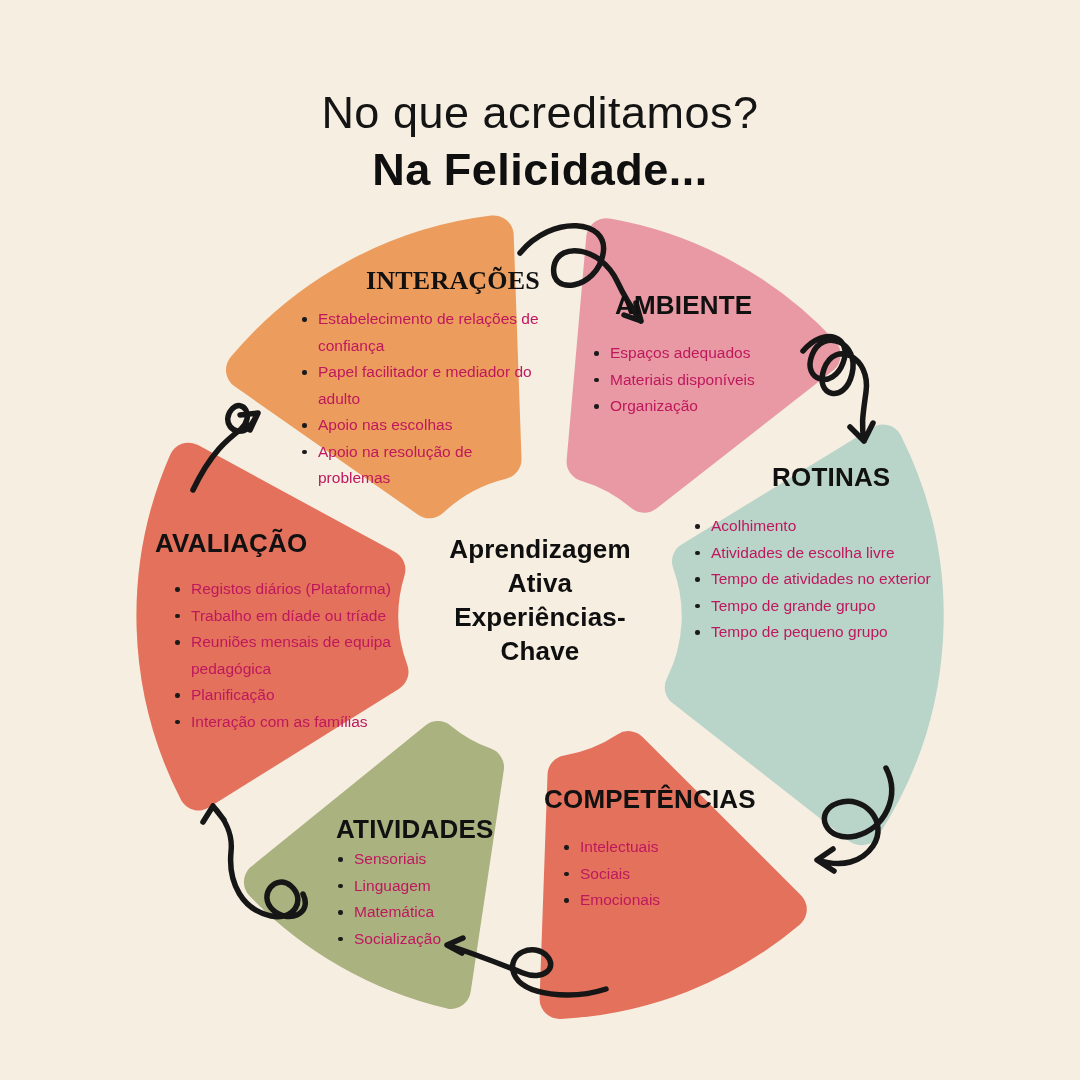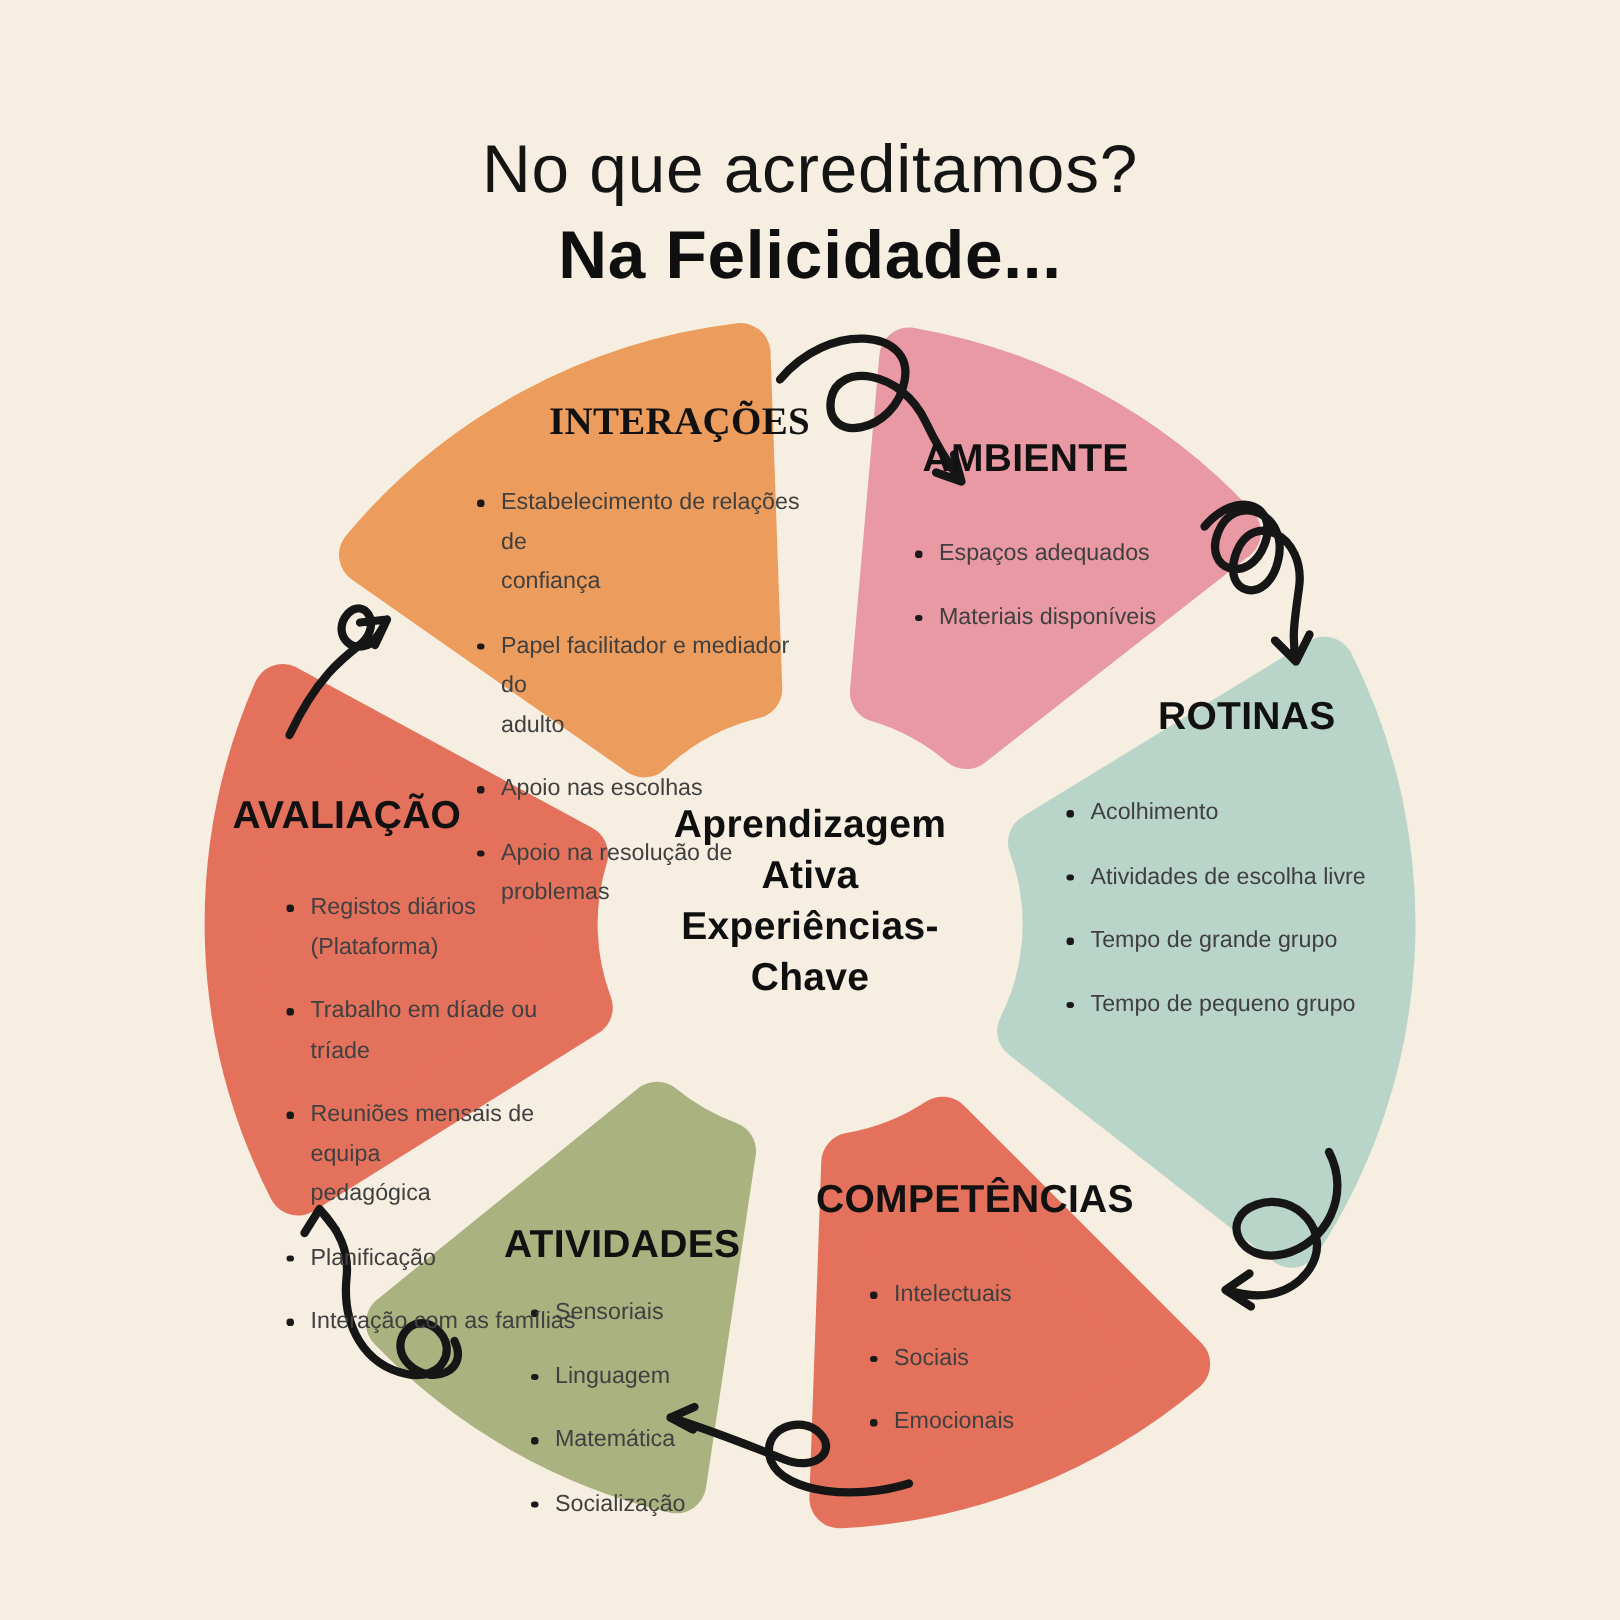--- a/index.html
+++ b/index.html
@@ -24,22 +24,22 @@
 
   
   .slice-title{
     position:absolute;font-weight:700;font-size:26px;letter-spacing:0.2px;color:#111;
     white-space:nowrap;
   }
   ul.bullets{
     position:absolute;margin:0;padding:0;list-style:none;
   }
   ul.bullets li{
-    position:relative;padding-left:18px;margin:16px;
-    font-size:15.5px;line-height:26.5px;color:#404040;
+    position:relative;padding-left:18px;margin:0;
+    font-size:15.5px;line-height:26.5px;color:#be185d;
     white-space:pre-line;
   }
   ul.bullets li::before{
     content:"";position:absolute;left:2px;top:11px;
     width:4.5px;height:4.5px;border-radius:50%;background:#1a1a1a;
   }
 
   
   .t-interacoes{left:318px;top:266px;width:270px;text-align:center;font-family:Liberation Serif, serif;}
   .l-interacoes{left:300px;top:306px;width:252px;}
@@ -103,26 +103,28 @@
 adulto</li>
       <li>Apoio nas escolhas</li>
       <li>Apoio na resolução de
 problemas</li>
     </ul>
 
   <div class="slice-title t-ambiente">AMBIENTE</div>
   <ul class="bullets l-ambiente">
       <li>Espaços adequados</li>
       <li>Materiais disponíveis</li>
+      <li>Organização</li>
     </ul>
 
   <div class="slice-title t-rotinas">ROTINAS</div>
   <ul class="bullets l-rotinas">
       <li>Acolhimento</li>
       <li>Atividades de escolha livre</li>
+      <li>Tempo de atividades no exterior</li>
       <li>Tempo de grande grupo</li>
       <li>Tempo de pequeno grupo</li>
     </ul>
 
   <div class="slice-title t-competencias">COMPETÊNCIAS</div>
   <ul class="bullets l-competencias">
       <li>Intelectuais</li>
       <li>Sociais</li>
       <li>Emocionais</li>
     </ul>

